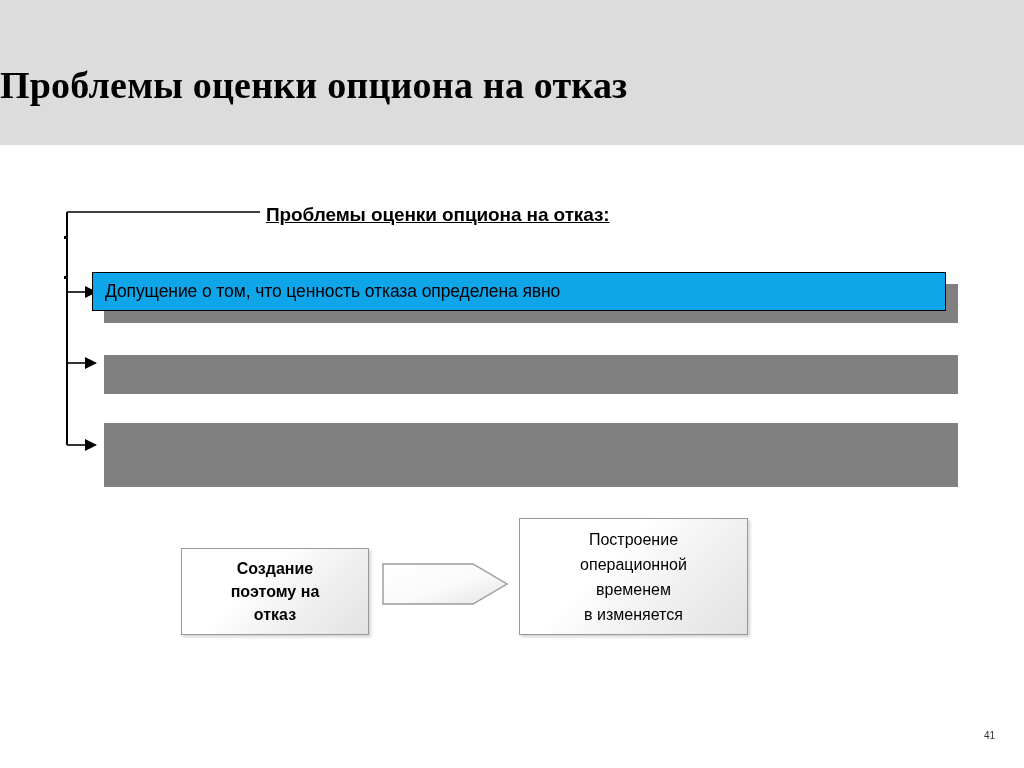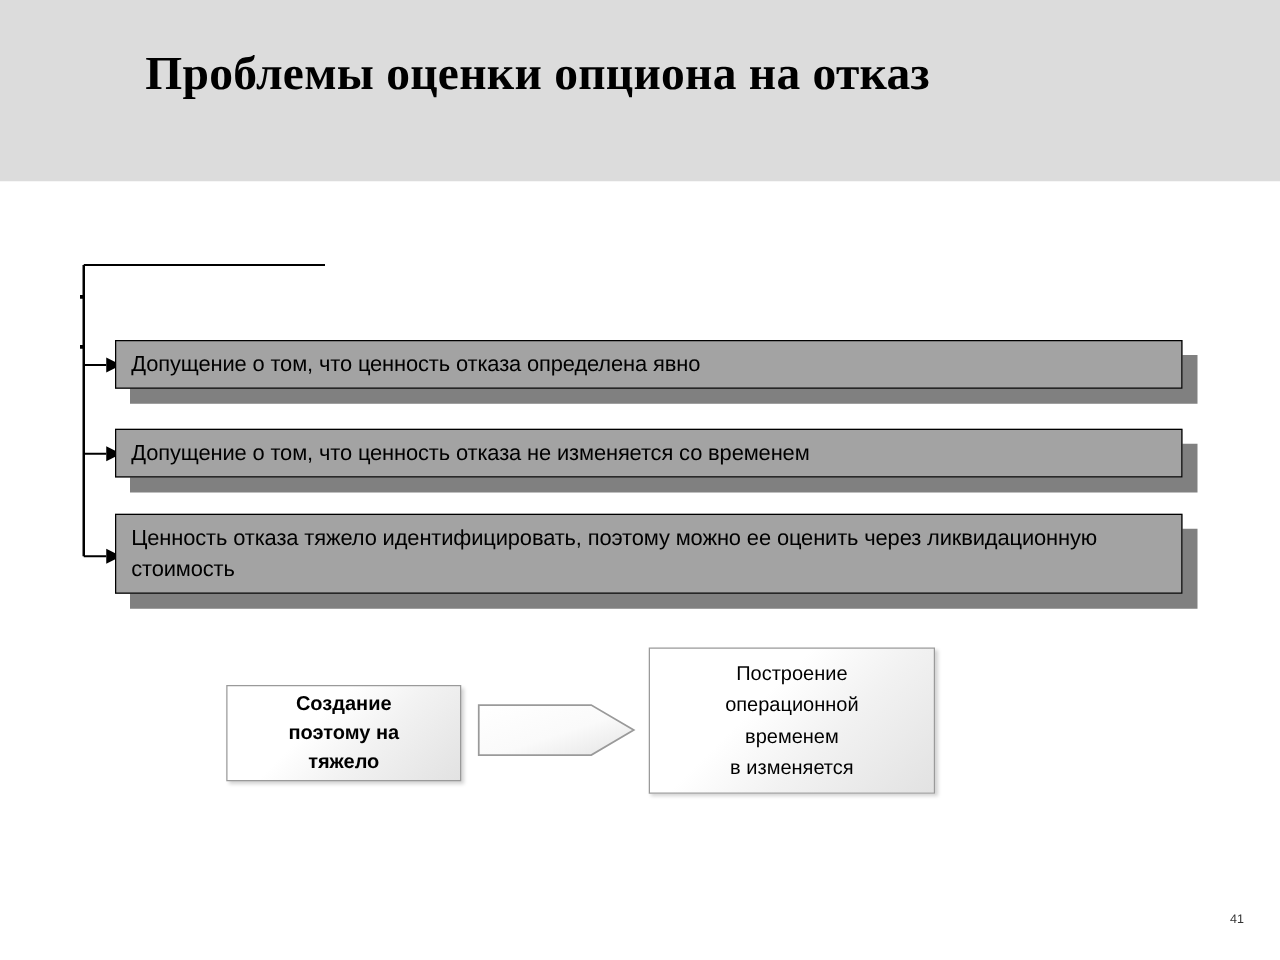--- a/index.html
+++ b/index.html
@@ -24,23 +24,22 @@
     position: absolute;
     left: 0;
     top: 0;
     width: 1024px;
     height: 145px;
     background: #dcdcdc;
   }
   #slide-title {
     position: absolute;
     left: 0;
-    top: 36px;
+    top: 62px;
     width: 860px;
-    text-align: center;
     font-family: "Liberation Serif", serif;
     font-weight: bold;
     font-size: 38px;
     line-height: 46px;
     color: #000000;
     letter-spacing: 0.2px;
   }
 
   
   #bracket {
@@ -70,21 +69,21 @@
     position: absolute;
     width: 3px;
     height: 3px;
     background: #000000;
   }
 
   
   .stmt-box {
     position: absolute;
     box-sizing: border-box;
-    background: #a3a3a3;
+    background: #0ea5e9;
     border: 1.6px solid #000000;
     color: #000000;
     font-size: 17.5px;
     line-height: 25px;
     padding: 6px 10px 6px 12px;
     letter-spacing: -0.1px;
   }
   .stmt-shadow {
     position: absolute;
     background: #808080;
@@ -109,21 +108,21 @@
     display: flex;
     align-items: center;
     justify-content: center;
     text-align: center;
     color: #000000;
   }
   #proc-left {
     left: 181px;
     top: 548px;
     width: 188px;
-    height: 77px;
+    height: 87px;
     font-size: 16px;
     line-height: 23px;
     font-weight: bold;
   }
   #proc-right {
     left: 519px;
     top: 518px;
     width: 229px;
     height: 117px;
     font-size: 16px;
@@ -169,35 +168,34 @@
     <line x1="12" y1="163" x2="30" y2="163" stroke="#000000" stroke-width="1.6"></line>
     <polygon points="30,157 42,163 30,169" fill="#000000"></polygon>
 
     <line x1="12" y1="245" x2="30" y2="245" stroke="#000000" stroke-width="1.6"></line>
     <polygon points="30,239 42,245 30,251" fill="#000000"></polygon>
   </svg>
 
   <div class="bracket-dot" style="left:64px; top:236px;"></div>
   <div class="bracket-dot" style="left:64px; top:276px;"></div>
 
+  <div id="subtitle">Проблемы оценки опциона на отказ:</div>
 
   <div id="stmt-1-shadow" class="stmt-shadow"></div>
   <div id="stmt-1" class="stmt-box">Допущение о том, что ценность отказа определена явно</div>
 
   <div id="stmt-2-shadow" class="stmt-shadow"></div>
-  <div id="stmt-2" class="stmt-box">Допущение о том, что ценность отказа не изменяется со временем</div>
 
   <div id="stmt-3-shadow" class="stmt-shadow"></div>
-  <div id="stmt-3" class="stmt-box">Ценность отказа тяжело идентифицировать, поэтому можно ее оценить через ликвидационную стоимость</div>
 
   <div id="proc-left" class="proc-box">
     <div class="proc-text">
       <span>Создание</span><br>
       <span>поэтому на</span><br>
-      <span>тяжело</span>
+      <span>отказ</span>
     </div>
   </div>
 
   <svg id="proc-arrow" viewBox="0 0 130 55" width="130" height="55">
     <defs>
       <linearGradient id="arrowGrad" x1="0" y1="0" x2="1" y2="1">
         <stop offset="0%" stop-color="#ffffff"></stop>
         <stop offset="55%" stop-color="#fafafa"></stop>
         <stop offset="100%" stop-color="#e4e4e4"></stop>
       </linearGradient>

